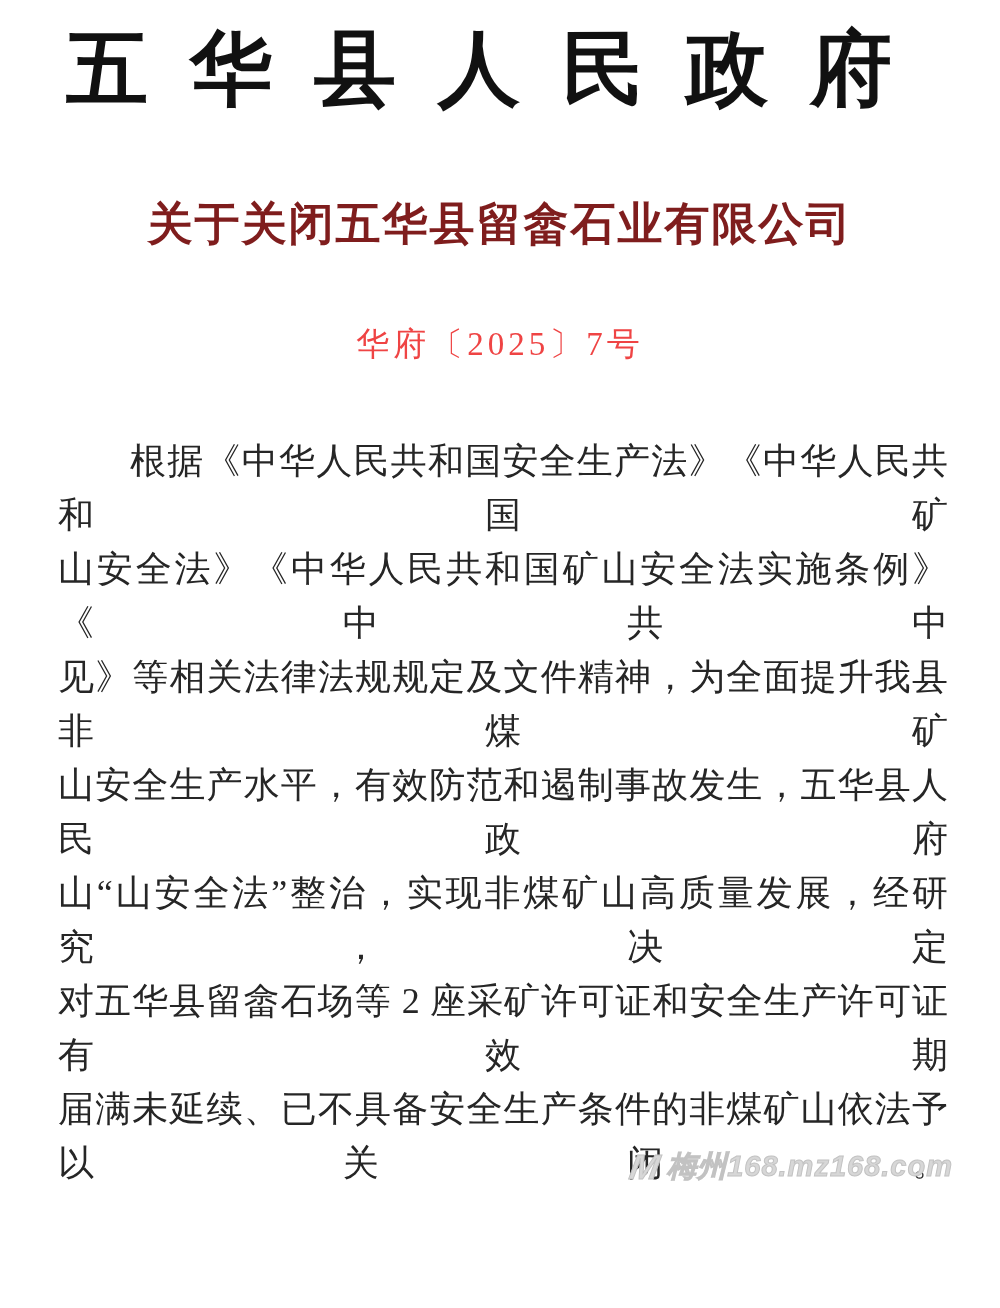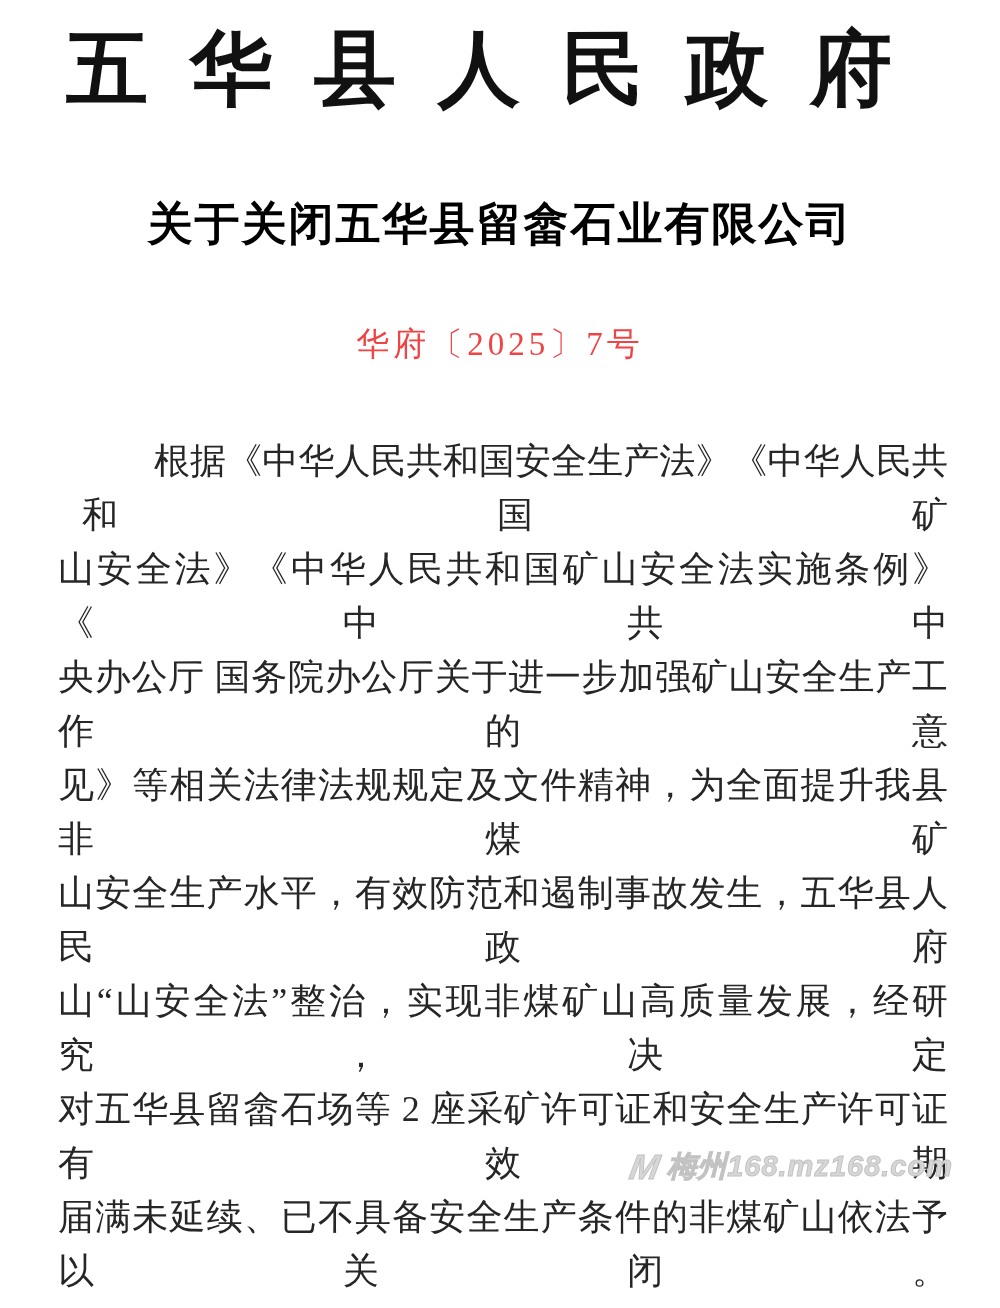--- a/index.html
+++ b/index.html
@@ -26,21 +26,21 @@
   }
 
   .doc-title {
     margin-top: 70px;
     text-align: center;
     font-family: "Liberation Sans", "DejaVu Sans", sans-serif;
     font-weight: 700;
     font-size: 45px;
     line-height: 76px;
     letter-spacing: 2px;
-    color: #000000;
+    color: #7f1d1d;
   }
 
   .doc-number {
     margin-top: 60px;
     text-align: center;
     font-size: 33px;
     line-height: 44px;
     letter-spacing: 4px;
     color: #ef4444;
   }
@@ -49,21 +49,21 @@
     margin: 68px 52px 0 58px;
     font-size: 36px;
     line-height: 54px;
     color: #262626;
   }
   .body-line { min-height: 54px; }
   .body-line.stretch {
     text-align: justify;
     text-align-last: justify;
   }
-  .body-line.indent { text-indent: 72px; margin-left: 24px; }
+  .body-line.indent { text-indent: 72px; }
 
   .watermark {
     position: absolute;
     left: 630px;
     top: 1147px;
     font-family: "Liberation Sans", "DejaVu Sans", sans-serif;
     font-style: italic;
     font-weight: 700;
     font-size: 29px;
     letter-spacing: 1px;
@@ -88,21 +88,20 @@
 
 <div class="doc-title">
   <div>关于关闭五华县留畲石业有限公司</div>
 </div>
 
 <div class="doc-number">华府〔2025〕7号</div>
 
 <div class="body-text">
   <div class="body-line indent stretch">根据《中华人民共和国安全生产法》《中华人民共和国矿</div>
   <div class="body-line stretch">山安全法》《中华人民共和国矿山安全法实施条例》《中共中</div>
-  <div class="body-line stretch">央办公厅 国务院办公厅关于进一步加强矿山安全生产工作的意</div>
   <div class="body-line stretch">见》等相关法律法规规定及文件精神，为全面提升我县非煤矿</div>
   <div class="body-line stretch">山安全生产水平，有效防范和遏制事故发生，五华县人民政府</div>
   <div class="body-line stretch">山“山安全法”整治，实现非煤矿山高质量发展，经研究，决定</div>
   <div class="body-line stretch">对五华县留畲石场等 2 座采矿许可证和安全生产许可证有效期</div>
   <div class="body-line stretch">届满未延续、已不具备安全生产条件的非煤矿山依法予以关闭。</div>
 
 </div>
 
 <div class="watermark">
   <span class="watermark-logo">M</span>

